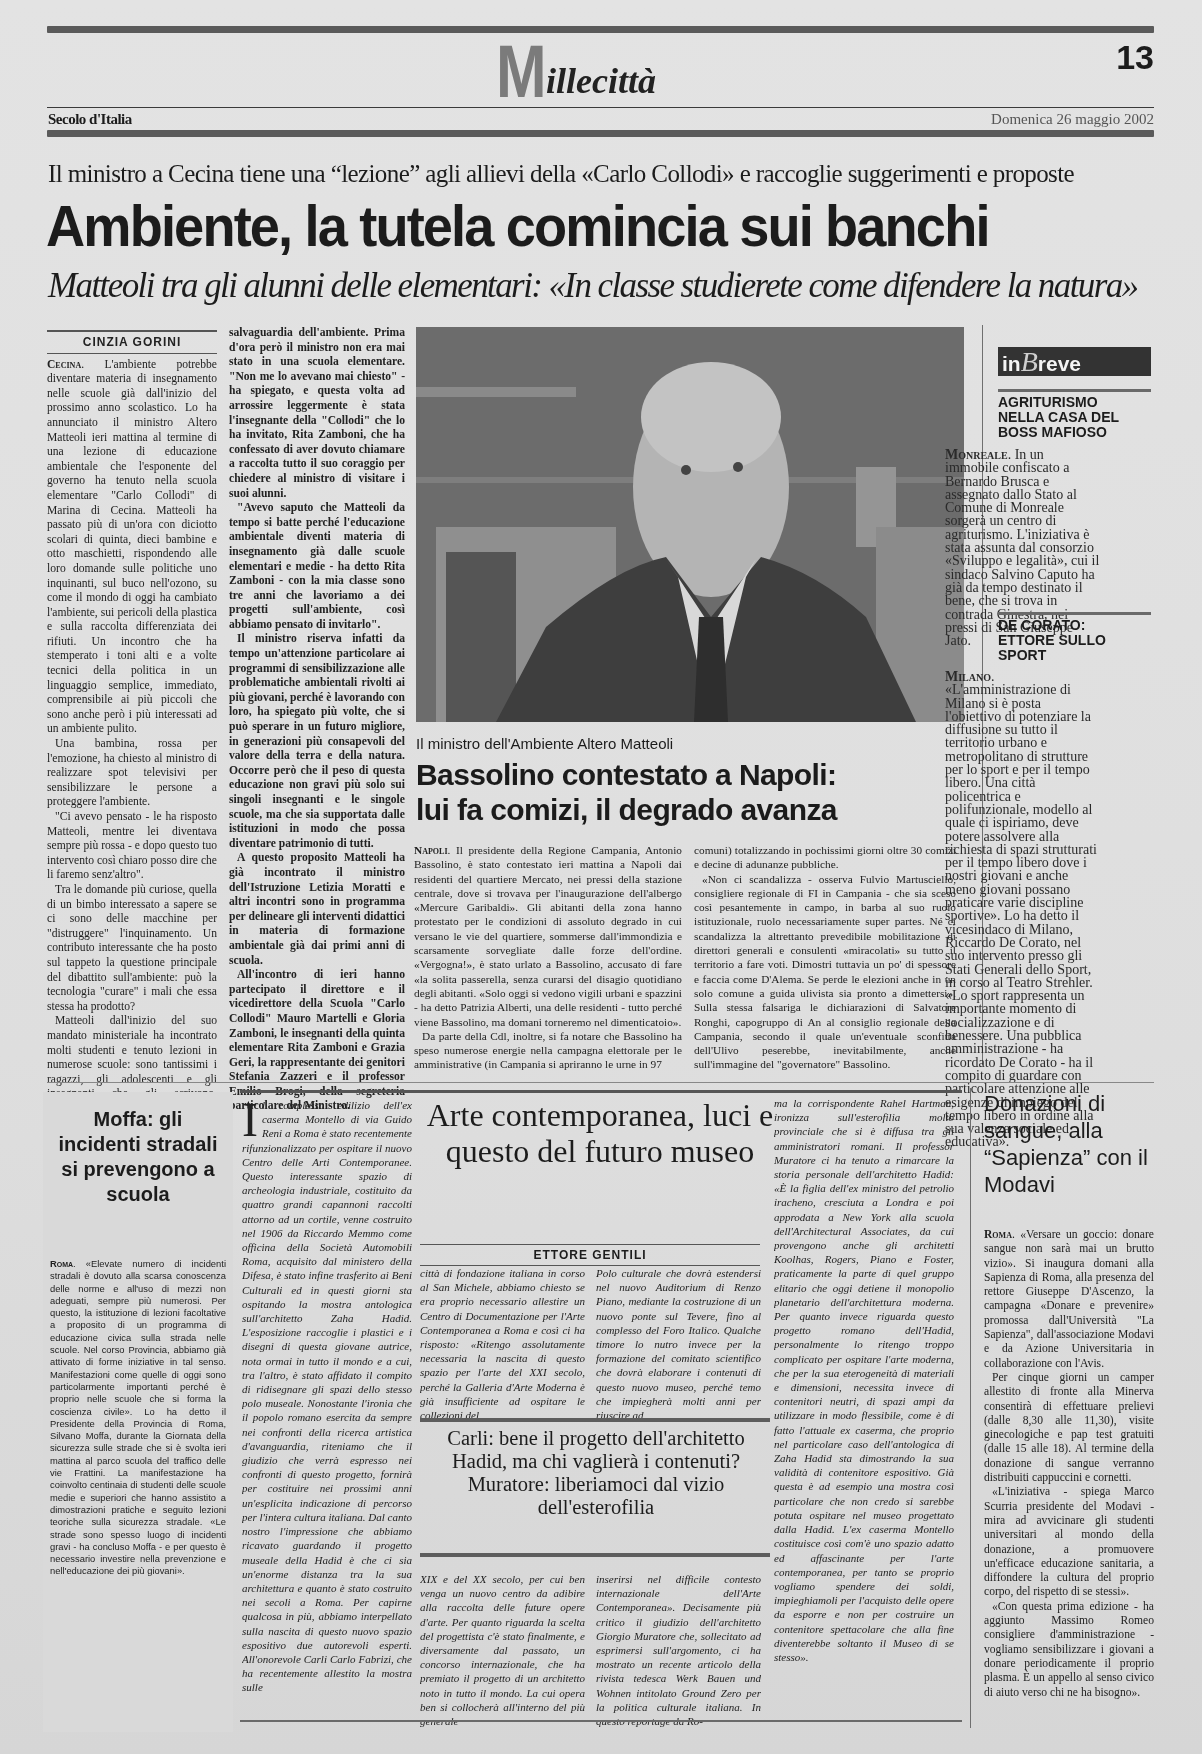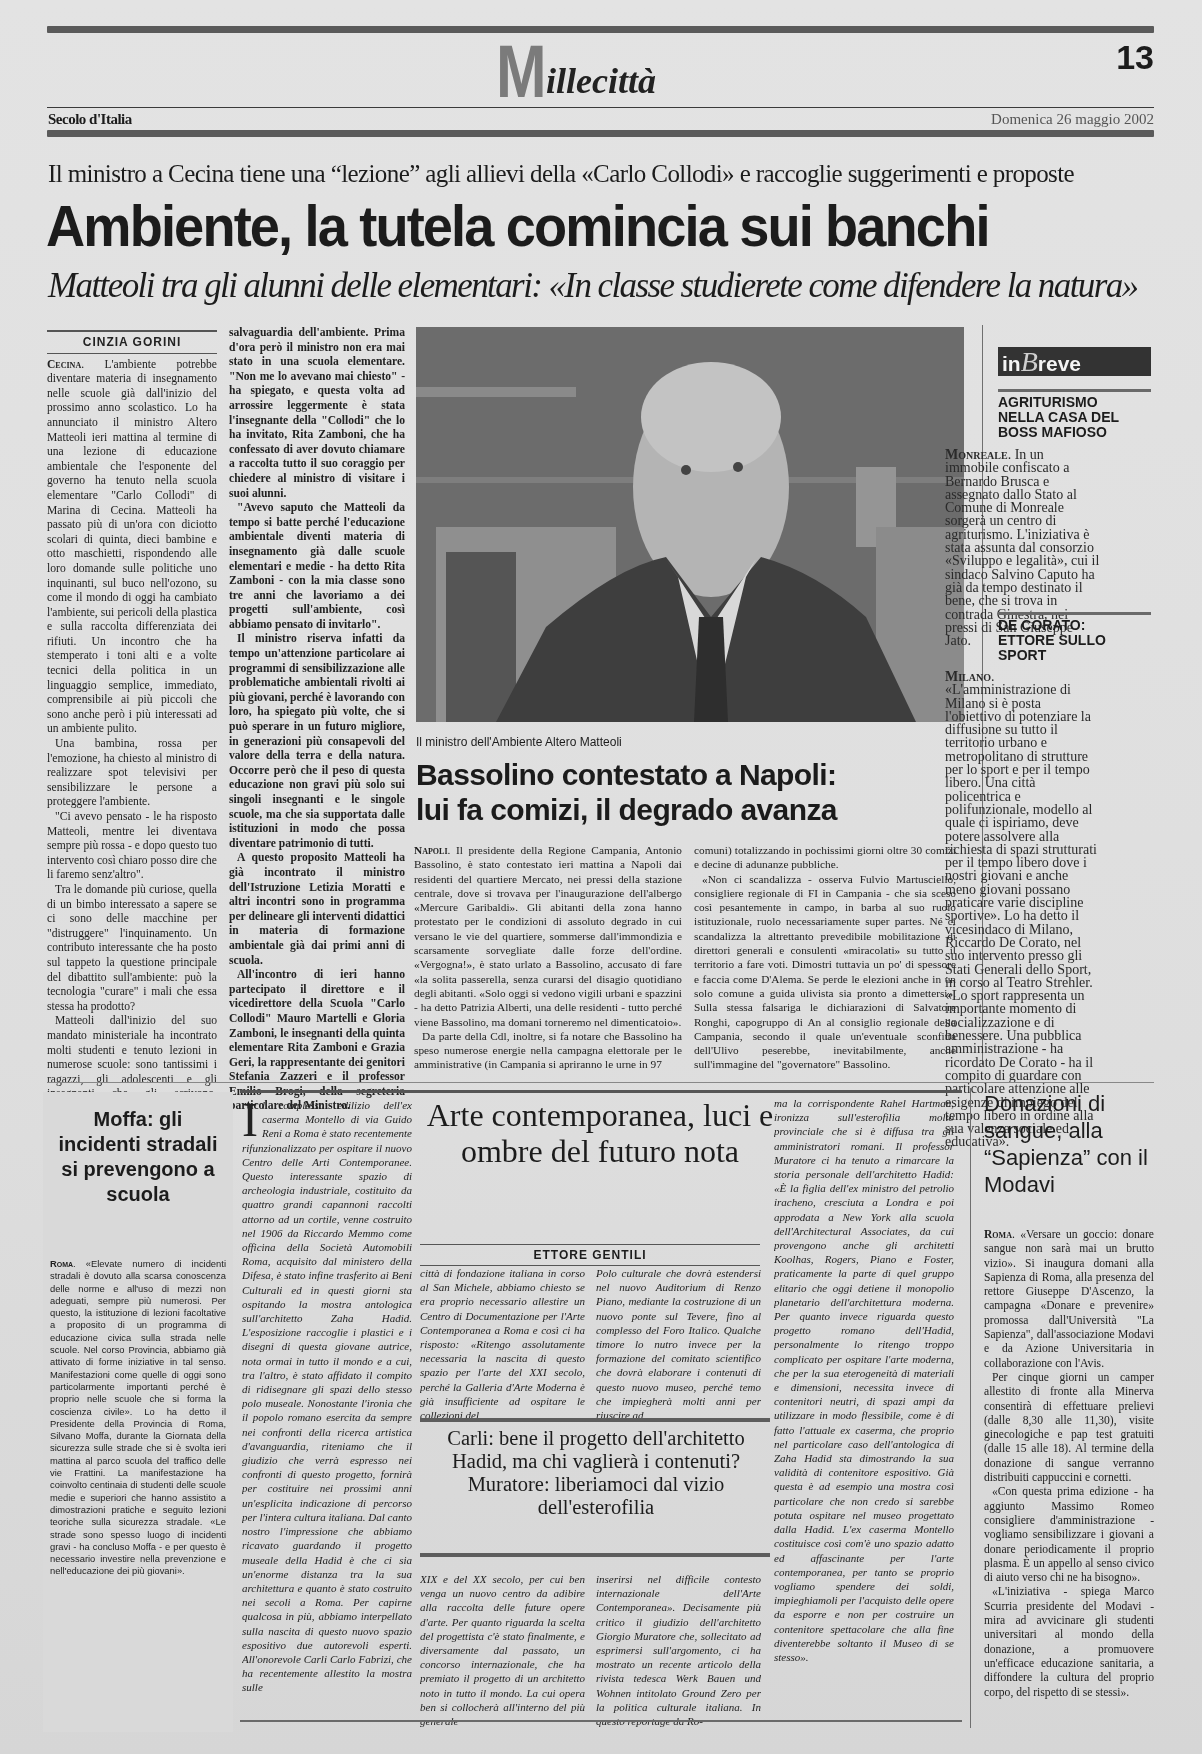--- a/index.html
+++ b/index.html
@@ -29,21 +29,21 @@
   .kicker { position: absolute; left: 48px; top: 160px; width: 1107px; font-size: 25px; letter-spacing: -0.6px; white-space: nowrap; }
   .headline { position: absolute; left: 46px; top: 192px; width: 1110px; font-family: "Liberation Sans", sans-serif; font-weight: 700; font-size: 58px; letter-spacing: -2px; white-space: nowrap; transform: scaleX(0.935); transform-origin: left; }
   .subhead { position: absolute; left: 48px; top: 266px; width: 1107px; font-style: italic; font-size: 35px; letter-spacing: -1.6px; white-space: nowrap; }
 
   .byline { font-family: "Liberation Sans", sans-serif; font-weight: 700; font-size: 12px; letter-spacing: 1px; text-align: center; border-top: 2px solid #555; border-bottom: 1px solid #555; padding: 3px 0; }
   .col { position: absolute; font-size: 11.6px; line-height: 14.6px; text-align: justify; color: #222; }
   .col p { margin: 0; text-indent: 8px; }
   .dateline { font-variant: small-caps; font-weight: 700; }
 
   .photo { position: absolute; left: 416px; top: 327px; width: 548px; height: 395px; overflow: hidden; background: #5d5d5d; }
-  .caption { position: absolute; left: 416px; top: 735px; font-family: "Liberation Sans", sans-serif; font-size: 12px; }
+  .caption { position: absolute; left: 416px; top: 735px; font-family: "Liberation Sans", sans-serif; font-size: 15px; }
 
   .sec-headline { position: absolute; font-family: "Liberation Sans", sans-serif; font-weight: 700; color: #1b1b1b; }
 
   
   .breve-badge { position: absolute; left: 998px; top: 347px; width: 153px; height: 29px; background: #333; color: #f4f4f4; font-family: "Liberation Sans", sans-serif; font-weight: 700; font-size: 21px; line-height: 29px; padding-left: 4px; box-sizing: border-box; }
   .breve-badge .big { font-family: "Liberation Serif", serif; font-style: italic; font-weight: 400; font-size: 28px; color: #cfcfcf; }
   .breve-title { position: absolute; left: 998px; font-family: "Liberation Sans", sans-serif; font-weight: 700; font-size: 14px; line-height: 15px; }
   .breve-rule { position: absolute; left: 998px; width: 153px; height: 3px; background: #6a6a6a; }
   .breve-text { position: absolute; left: 945px; width: 155px; font-family: Liberation Serif, serif; font-size: 14px; line-height: 13.3px; color: #2a2a2a; }
 
@@ -147,37 +147,37 @@
   <div class="moffa-box"></div>
   <div class="moffa-title">Moffa: gli incidenti stradali si prevengono a scuola</div>
   <div class="col" style="left: 50px; top: 1258px; width: 176px; font-size: 9.4px; line-height: 12.3px; font-family: &quot;Liberation Sans&quot;, sans-serif; overflow: hidden;">
     <p style="text-indent:0"><span class="dateline">Roma</span><span>. «Elevate numero di incidenti stradali è dovuto alla scarsa conoscenza delle norme e all'uso di mezzi non adeguati, sempre più numerosi. Per questo, la istituzione di lezioni facoltative a proposito di un programma di educazione civica sulla strada nelle scuole. Nel corso Provincia, abbiamo già attivato di forme iniziative in tal senso. Manifestazioni come quelle di oggi sono particolarmente importanti perché è proprio nelle scuole che si forma la coscienza civile». Lo ha detto il Presidente della Provincia di Roma, Silvano Moffa, durante la Giornata della sicurezza sulle strade che si è svolta ieri mattina al parco scuola del traffico delle vie Frattini. La manifestazione ha coinvolto centinaia di studenti delle scuole medie e superiori che hanno assistito a dimostrazioni pratiche e seguito lezioni teoriche sulla sicurezza stradale. «Le strade sono spesso luogo di incidenti gravi - ha concluso Moffa - e per questo è necessario investire nella prevenzione e nell'educazione dei più giovani».</span></p>
   </div>
 
   <div class="hrule" style="left:240px; top:1090px; width:722px; height:3px; background:#555;"></div>
   <div class="col italic-col" style="left: 242px; top: 1098px; width: 170px; font-size: 11px; line-height: 14.2px; overflow: hidden;">
     <span class="dropcap">I</span><span>l complesso edilizio dell'ex caserma Montello di via Guido Reni a Roma è stato recentemente rifunzionalizzato per ospitare il nuovo Centro delle Arti Contemporanee. Questo interessante spazio di archeologia industriale, costituito da quattro grandi capannoni raccolti attorno ad un cortile, venne costruito nel 1906 da Riccardo Memmo come officina della Società Automobili Roma, acquisito dal ministero della Difesa, è stato infine trasferito ai Beni Culturali ed in questi giorni sta ospitando la mostra antologica sull'architetto Zaha Hadid. L'esposizione raccoglie i plastici e i disegni di questa giovane autrice, nota ormai in tutto il mondo e a cui, tra l'altro, è stato affidato il compito di ridisegnare gli spazi dello stesso polo museale. Nonostante l'ironia che il popolo romano esercita da sempre nei confronti della ricerca artistica d'avanguardia, riteniamo che il giudizio che verrà espresso nei confronti di questo progetto, fornirà per costituire nei prossimi anni un'esplicita indicazione di percorso per l'intera cultura italiana. Dal canto nostro l'impressione che abbiamo ricavato guardando il progetto museale della Hadid è che ci sia un'enorme distanza tra la sua architettura e quanto è stato costruito nei secoli a Roma. Per capirne qualcosa in più, abbiamo interpellato sulla nascita di questo nuovo spazio espositivo due autorevoli esperti. All'onorevole Carli Carlo Fabrizi, che ha recentemente allestito la mostra sulle</span>
   </div>
-  <div class="arte-title">Arte contemporanea, luci e ombre del futuro nota</div>
+  <div class="arte-title">Arte contemporanea, luci e questo del futuro museo</div>
   <div class="arte-byline">
     <div class="byline" style="border-top:1px solid #555;">ETTORE GENTILI</div>
   </div>
   <div class="col italic-col" style="left: 420px; top: 1266px; width: 165px; font-size: 11px; line-height: 14.2px; overflow: hidden;">città di fondazione italiana in corso al San Michele, abbiamo chiesto se era proprio necessario allestire un Centro di Documentazione per l'Arte Contemporanea a Roma e così ci ha risposto: «Ritengo assolutamente necessaria la nascita di questo spazio per l'arte del XXI secolo, perché la Galleria d'Arte Moderna è già insufficiente ad ospitare le collezioni del</div>
   <div class="col italic-col" style="left: 596px; top: 1266px; width: 165px; font-size: 11px; line-height: 14.2px; overflow: hidden;">Polo culturale che dovrà estendersi nel nuovo Auditorium di Renzo Piano, mediante la costruzione di un nuovo ponte sul Tevere, fino al complesso del Foro Italico. Qualche timore lo nutro invece per la formazione del comitato scientifico che dovrà elaborare i contenuti di questo nuovo museo, perché temo che impiegherà molti anni per riuscire ad</div>
   <div class="col italic-col" style="left: 774px; top: 1096px; width: 180px; font-size: 11px; line-height: 14.2px; overflow: hidden;">ma la corrispondente Rahel Hartman, ironizza sull'esterofilia molto provinciale che si è diffusa tra gli amministratori romani. Il professor Muratore ci ha tenuto a rimarcare la storia personale dell'architetto Hadid: «È la figlia dell'ex ministro del petrolio iracheno, cresciuta a Londra e poi approdata a New York alla scuola dell'Architectural Associates, da cui provengono anche gli architetti Koolhas, Rogers, Piano e Foster, praticamente la parte di quel gruppo elitario che oggi detiene il monopolio planetario dell'architettura moderna. Per quanto invece riguarda questo progetto romano dell'Hadid, personalmente lo ritengo troppo complicato per ospitare l'arte moderna, che per la sua eterogeneità di materiali e dimensioni, necessita invece di contenitori neutri, di spazi ampi da utilizzare in modo flessibile, come è di fatto l'attuale ex caserma, che proprio nel particolare caso dell'antologica di Zaha Hadid sta dimostrando la sua validità di contenitore espositivo. Già questa è ad esempio una mostra così particolare che non credo si sarebbe potuta ospitare nel museo progettato dalla Hadid. L'ex caserma Montello costituisce così com'è uno spazio adatto ed affascinante per l'arte contemporanea, per tanto se proprio vogliamo spendere dei soldi, impieghiamoli per l'acquisto delle opere da esporre e non per costruire un contenitore spettacolare che alla fine diventerebbe soltanto il Museo di se stesso».</div>
 
   <div class="hrule" style="left:420px; top:1418px; width:350px; height:4px; background:#5d5d5d;"></div>
   <div class="carli-title">Carli: bene il progetto dell'architetto Hadid, ma chi vaglierà i contenuti? Muratore: liberiamoci dal vizio dell'esterofilia</div>
   <div class="hrule" style="left:420px; top:1553px; width:350px; height:4px; background:#5d5d5d;"></div>
   <div class="col italic-col" style="left: 420px; top: 1572px; width: 165px; font-size: 11px; line-height: 14.2px; overflow: hidden;">XIX e del XX secolo, per cui ben venga un nuovo centro da adibire alla raccolta delle future opere d'arte. Per quanto riguarda la scelta del progettista c'è stato finalmente, e diversamente dal passato, un concorso internazionale, che ha premiato il progetto di un architetto noto in tutto il mondo. La cui opera ben si collocherà all'interno del più generale</div>
   <div class="col italic-col" style="left: 596px; top: 1572px; width: 165px; font-size: 11px; line-height: 14.2px; overflow: hidden;">inserirsi nel difficile contesto internazionale dell'Arte Contemporanea». Decisamente più critico il giudizio dell'architetto Giorgio Muratore che, sollecitato ad esprimersi sull'argomento, ci ha mostrato un recente articolo della rivista tedesca Werk Bauen und Wohnen intitolato Ground Zero per la politica culturale italiana. In questo reportage da Ro-</div>
   <div class="hrule" style="left:240px; top:1720px; width:722px; height:2px; background:#6a6a6a;"></div>
 
   <div class="vrule" style="left:970px; top:1088px; height:640px;"></div>
   <div class="dona-title">Donazioni di sangue, alla “Sapienza” con il Modavi</div>
   <div class="col" style="left: 984px; top: 1228px; width: 170px; font-size: 11.6px; line-height: 14.3px; overflow: hidden;">
     <p style="text-indent:0"><span class="dateline">Roma</span><span>. «Versare un goccio: donare sangue non sarà mai un brutto vizio». Si inaugura domani alla Sapienza di Roma, alla presenza del rettore Giuseppe D'Ascenzo, la campagna «Donare e prevenire» promossa dall'Università "La Sapienza", dall'associazione Modavi e da Azione Universitaria in collaborazione con l'Avis.</span></p>
     <p>Per cinque giorni un camper allestito di fronte alla Minerva consentirà di effettuare prelievi (dalle 8,30 alle 11,30), visite ginecologiche e pap test gratuiti (dalle 15 alle 18). Al termine della donazione di sangue verranno distribuiti cappuccini e cornetti.</p>
+    <p>«L'iniziativa - spiega Marco Scurria presidente del Modavi - mira ad avvicinare gli studenti universitari al mondo della donazione, a promuovere un'efficace educazione sanitaria, a diffondere la cultura del proprio corpo, del rispetto di se stessi».</p>
     <p>«Con questa prima edizione - ha aggiunto Massimo Romeo consigliere d'amministrazione - vogliamo sensibilizzare i giovani a donare periodicamente il proprio plasma. È un appello al senso civico di aiuto verso chi ne ha bisogno».</p>
-    <p>«L'iniziativa - spiega Marco Scurria presidente del Modavi - mira ad avvicinare gli studenti universitari al mondo della donazione, a promuovere un'efficace educazione sanitaria, a diffondere la cultura del proprio corpo, del rispetto di se stessi».</p>
   </div>
 
 </div>
 
 </body></html>

